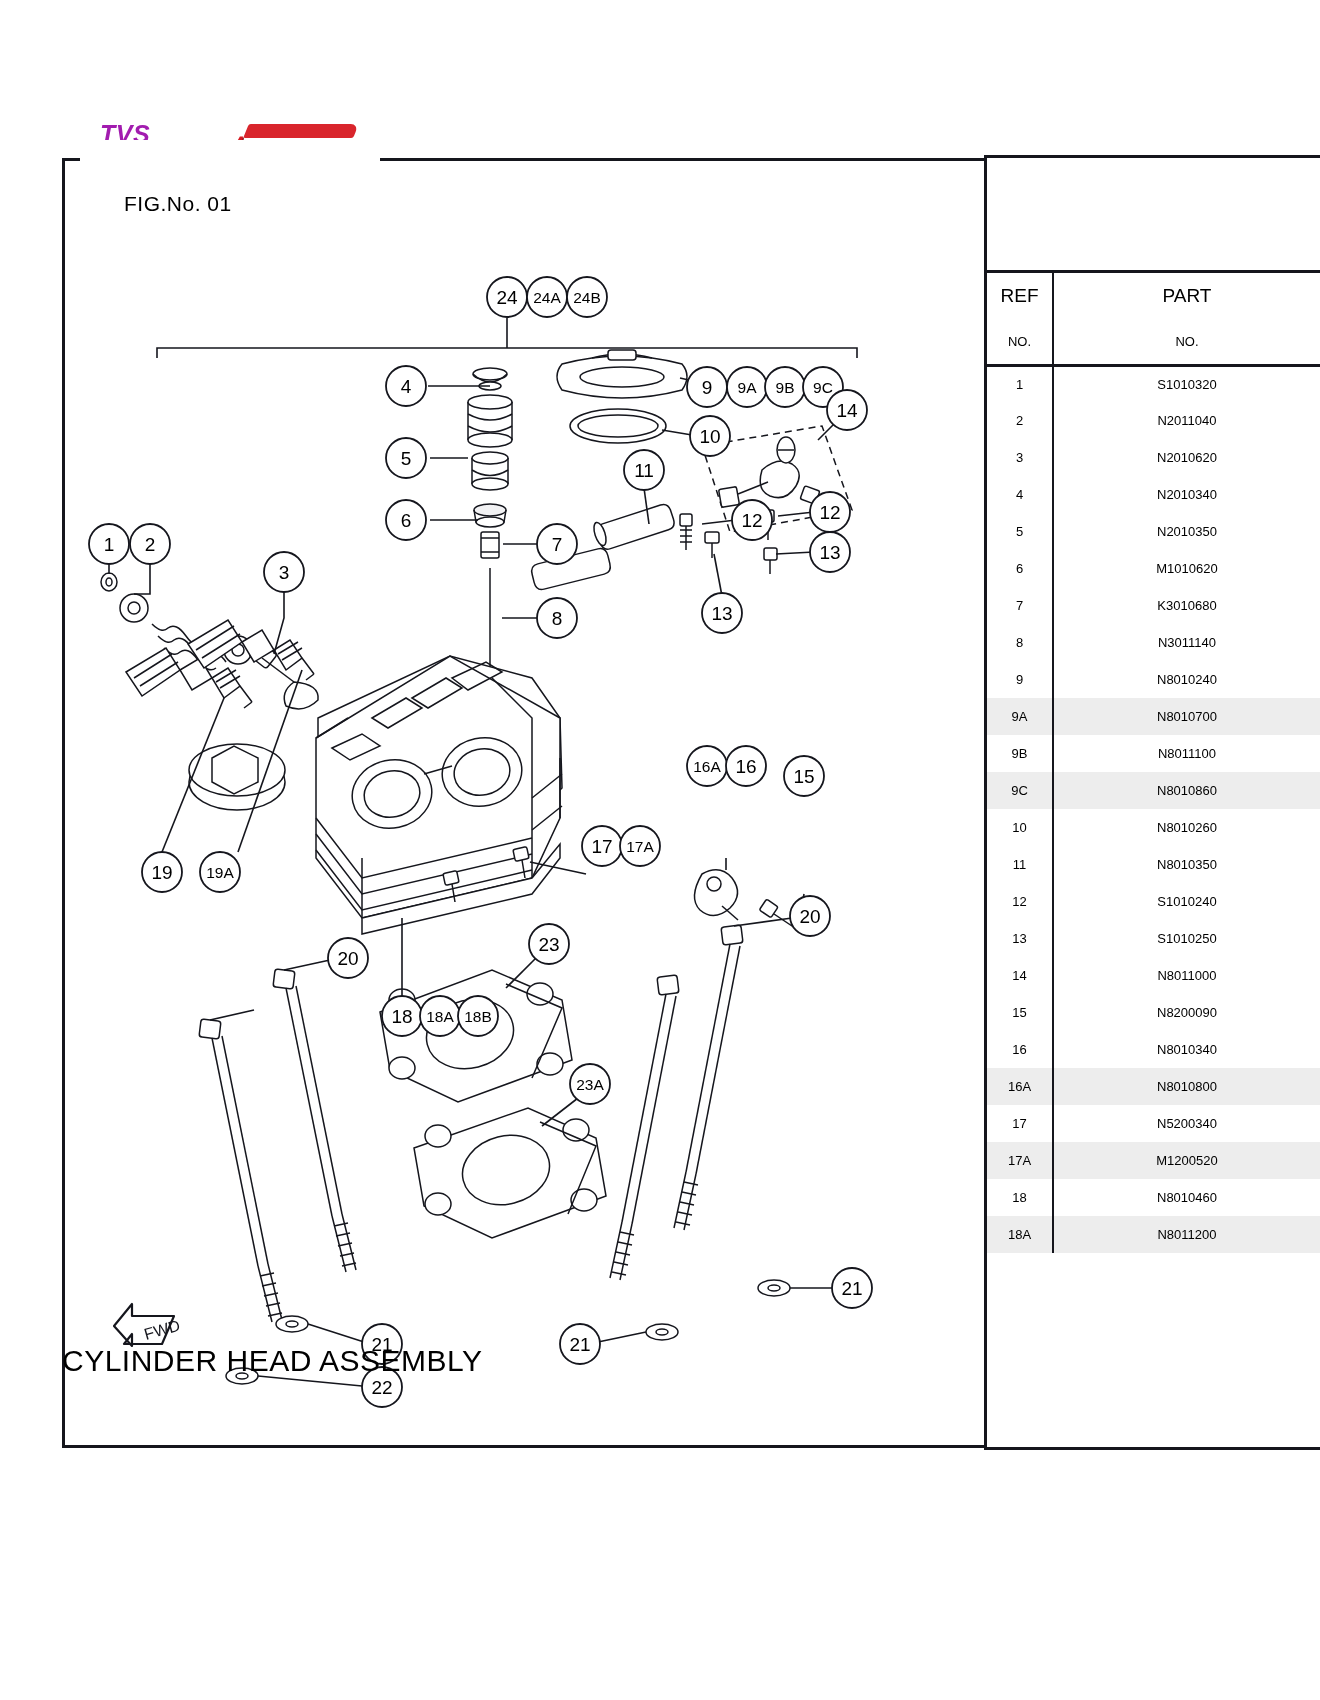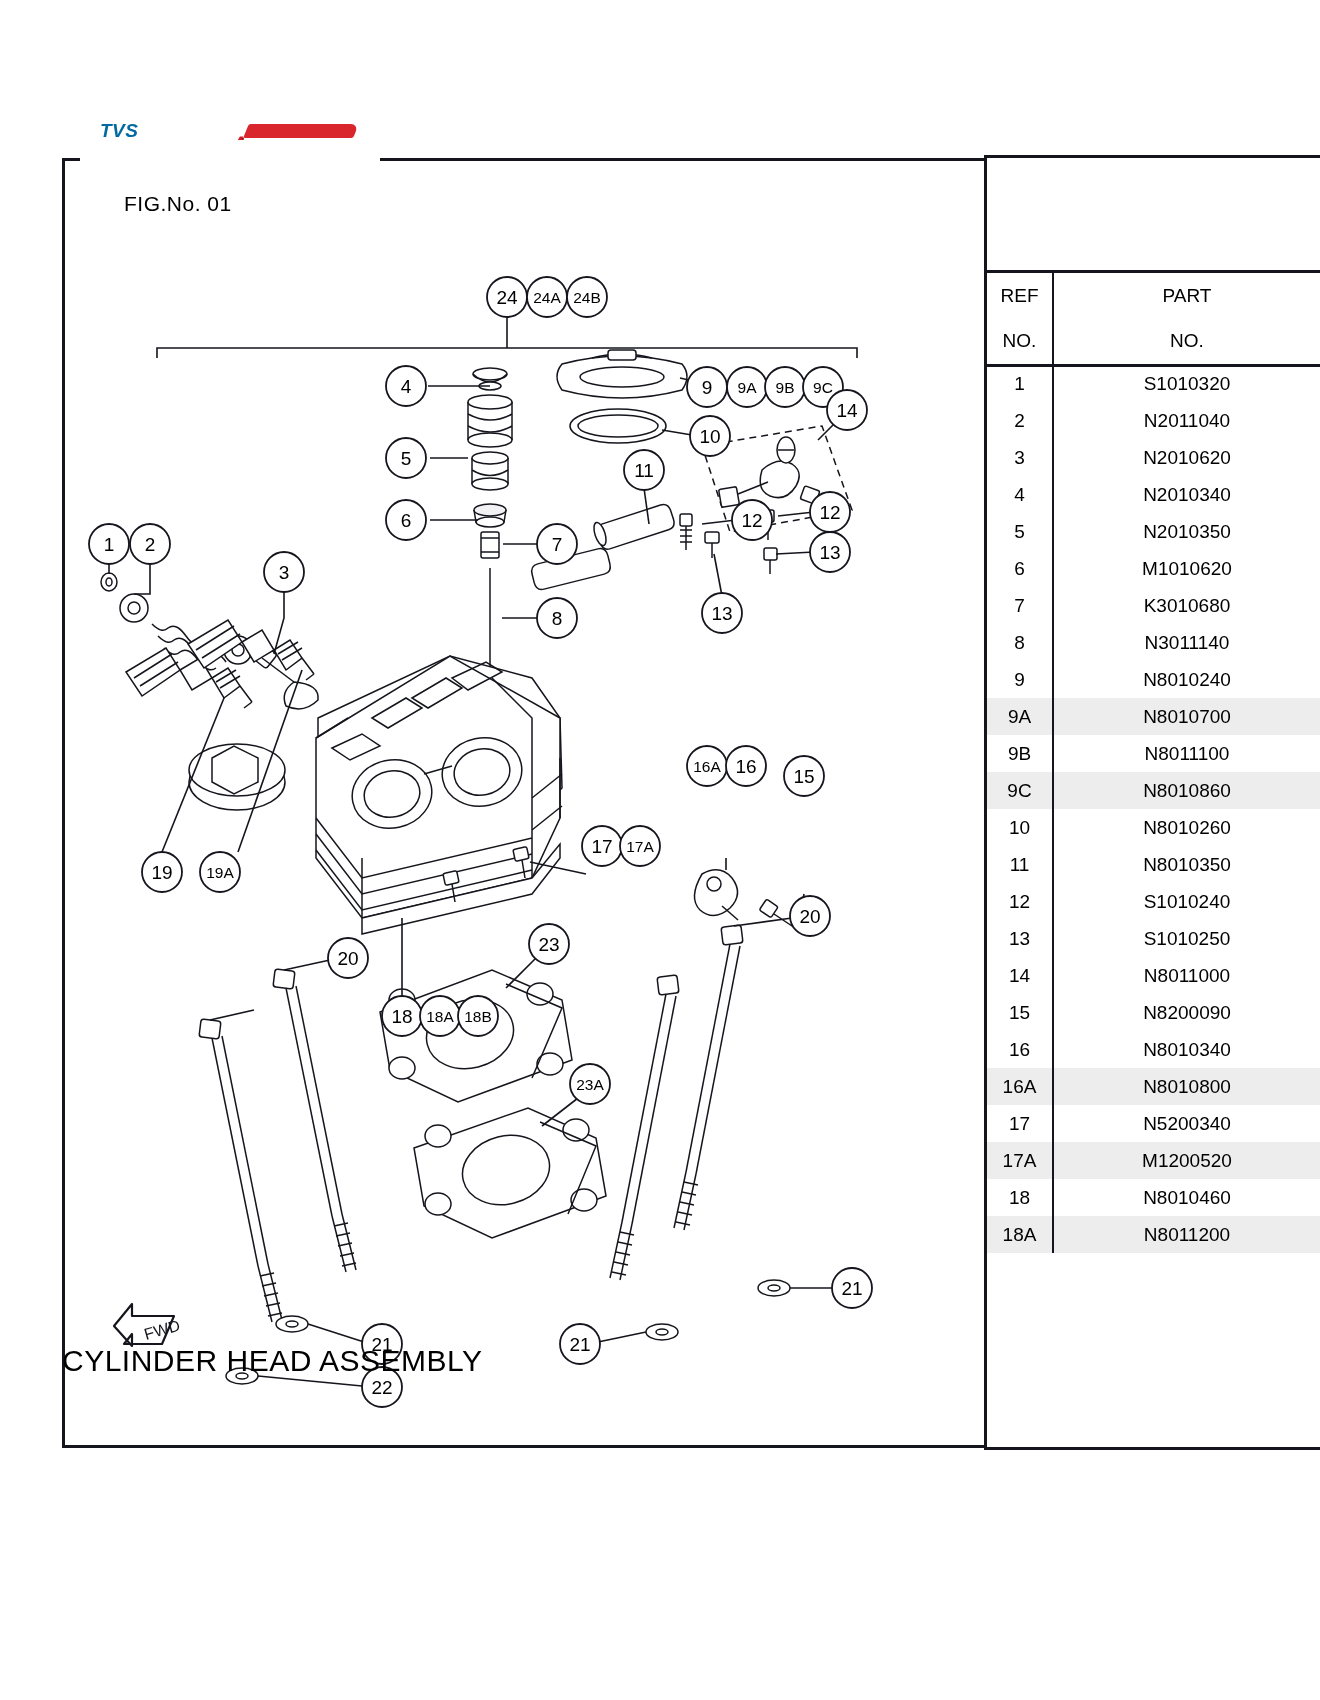--- a/index.html
+++ b/index.html
@@ -24,23 +24,23 @@
     width: 260px;
     height: 56px;
   }
   .logo-tvs {
     position: absolute;
     left: 4px;
     top: 2px;
     font-family: "Liberation Sans", sans-serif;
     font-weight: bold;
     font-style: italic;
-    font-size: 19px;
+    font-size: 25px;
     letter-spacing: 0.5px;
-    color: #0369a1;
+    color: #a21caf;
   }
   .logo-sport {
     position: absolute;
     left: 62px;
     top: 4px;
     font-family: "Liberation Serif", serif;
     font-weight: bold;
     font-style: italic;
     font-size: 44px;
     letter-spacing: -1px;
@@ -136,21 +136,21 @@
     box-sizing: border-box;
   }
   .tbl {
     border-collapse: collapse;
     width: 100%;
     table-layout: fixed;
     padding-left: 45px;
   }
   .tbl th, .tbl td {
     text-align: center;
-    font-size: 19px;
+    font-size: 13px;
     font-weight: normal;
     padding: 0;
     height: 37px;
     box-sizing: border-box;
   }
   .tbl .col-ref { width: 66px; border-right: 2px solid #15161d; }
   .tbl thead th {
     height: 46px;
     vertical-align: middle;
     font-size: 19px;

